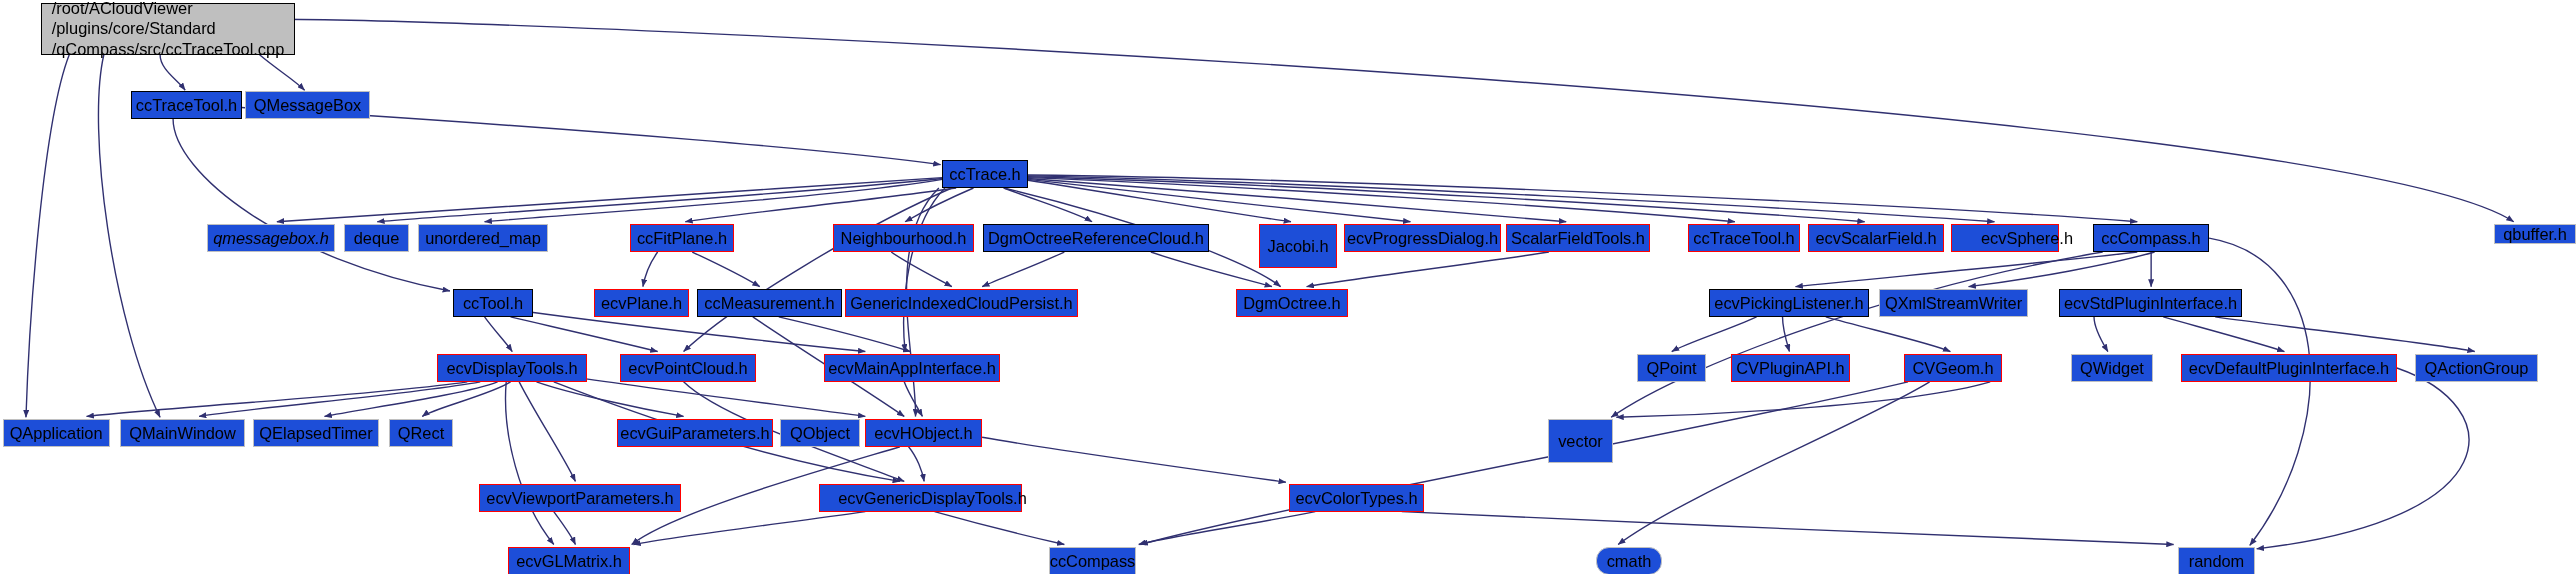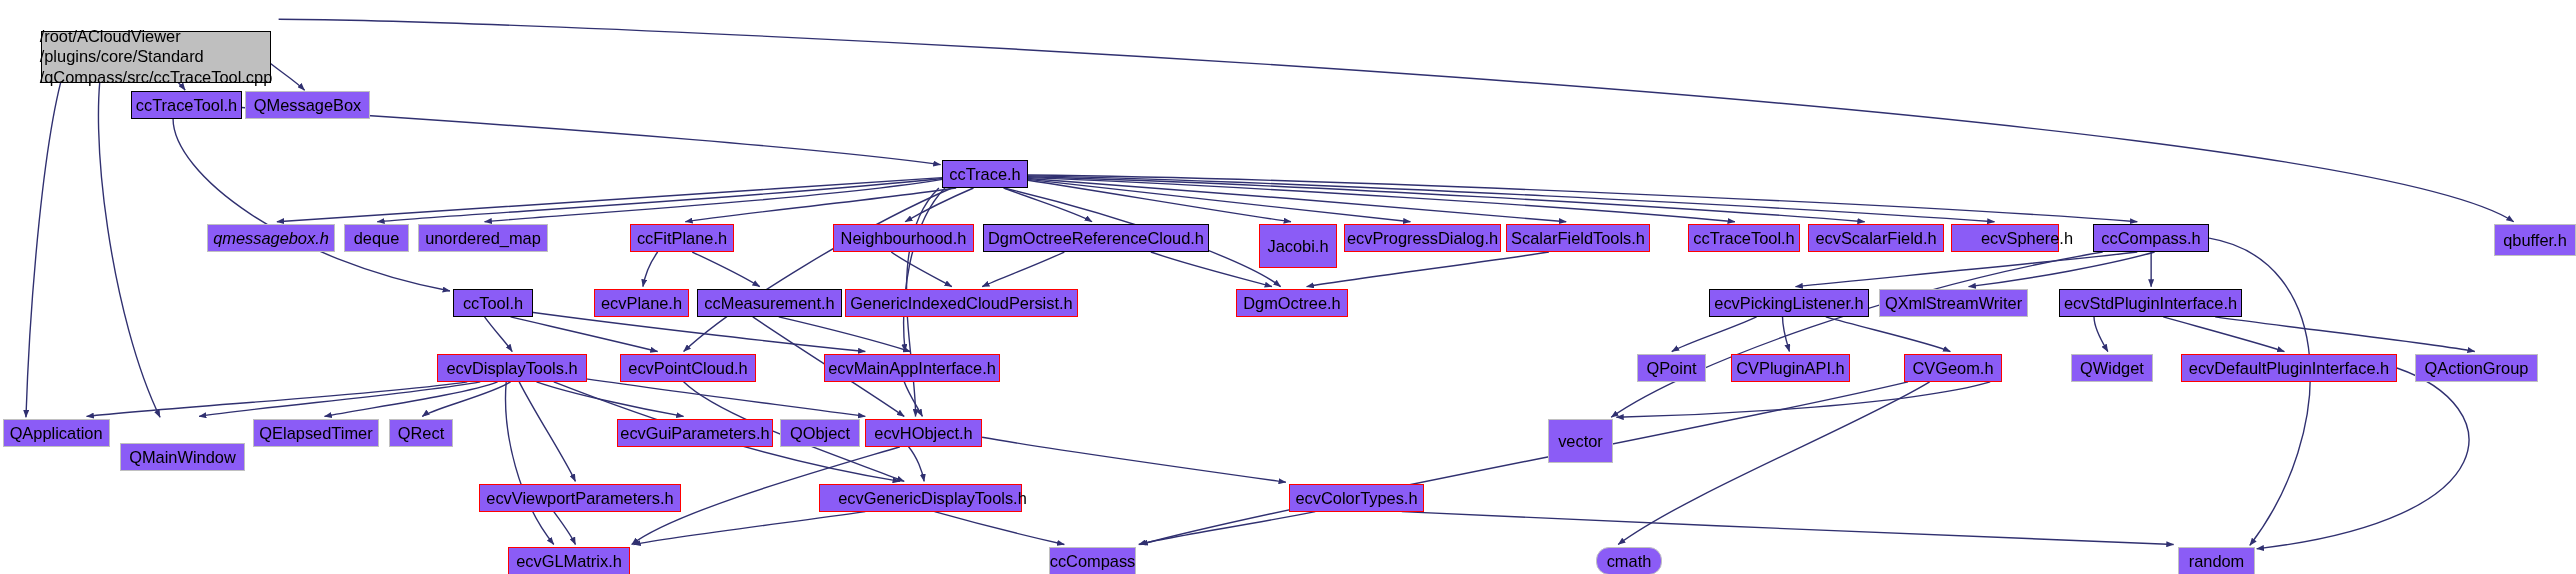--- a/index.html
+++ b/index.html
@@ -3,21 +3,21 @@
 <meta charset="utf-8">
 <style>
   html,body{margin:0;padding:0;background:#ffffff;}
   body{font-family:"Liberation Sans","DejaVu Sans",sans-serif;}
   #graph{position:relative;width:2576px;height:575px;background:#ffffff;overflow:hidden;}
   #edges{position:absolute;left:0;top:0;width:2576px;height:575px;pointer-events:none;}
   .node{
     position:absolute;
     box-sizing:border-box;
     display:flex;align-items:center;justify-content:center;
-    background:#8b5cf6;
+    background:#1d4ed8;
     white-space:nowrap;
     line-height:1;
     letter-spacing:0px;
   }
   .node .lbl{display:block;text-align:center;}
   
   .v-root{background:#bfbfbf;border:0.9px solid #000000;}
   .v-root .lbl{text-align:left;white-space:pre;line-height:1.25;}
   .v-black{border:0.9px solid #000000;}
   .v-red{border:0.9px solid #ff0000;}
@@ -121,21 +121,21 @@
 
       <path d="M2030,366 C2000,380 1950,396 1932,406"></path>
       <path d="M2060,366 C2060,380 2065,396 2068,406"></path>
       <path d="M2110,366 C2160,380 2230,396 2254,406"></path>
 
       <path d="M2300,441 C2200,470 1950,480 1868,482"></path>
       <path d="M2770,425 C2900,470 2900,600 2608,634"></path>
     </g>
   </svg>
 
-<div class="node v-root" style="left: 41px; top: 2.6px; width: 230px; height: 52px; font-size: 16.4px; margin-top: 28px;">
+<div class="node v-root" style="left: 41px; top: 2.6px; width: 254px; height: 52px; font-size: 16.4px;">
       <span class="lbl">/root/ACloudViewer
 /plugins/core/Standard
 /qCompass/src/ccTraceTool.cpp</span>
     </div>
     <div class="node v-black" style="left: 131px; top: 91px; width: 111px; height: 28px; font-size: 16.4px;">
       <span class="lbl">ccTraceTool.h</span>
     </div>
     <div class="node v-grey" style="left: 245px; top: 91px; width: 125px; height: 28px; font-size: 16.4px;">
       <span class="lbl">QMessageBox</span>
     </div>
@@ -174,21 +174,21 @@
     </div>
     <div class="node v-red" style="left: 1808px; top: 224px; width: 136px; height: 28px; font-size: 16.4px;">
       <span class="lbl">ecvScalarField.h</span>
     </div>
     <div class="node v-red" style="left: 1951px; top: 224px; width: 108px; height: 28px; font-size: 16.4px; padding-left: 44px;">
       <span class="lbl">ecvSphere.h</span>
     </div>
     <div class="node v-black" style="left: 2093px; top: 224px; width: 116px; height: 28px; font-size: 16.4px;">
       <span class="lbl">ccCompass.h</span>
     </div>
-    <div class="node v-grey" style="left: 2494px; top: 224px; width: 82px; height: 32px; font-size: 16.4px; justify-content: center;">
+    <div class="node v-grey" style="left: 2494px; top: 224px; width: 82px; height: 20px; font-size: 16.4px; justify-content: center;">
       <span class="lbl">qbuffer.h</span>
     </div>
     <div class="node v-black" style="left: 453px; top: 289px; width: 80px; height: 28px; font-size: 16.4px;">
       <span class="lbl">ccTool.h</span>
     </div>
     <div class="node v-red" style="left: 594px; top: 289px; width: 95px; height: 28px; font-size: 16.4px;">
       <span class="lbl">ecvPlane.h</span>
     </div>
     <div class="node v-black" style="left: 697px; top: 289px; width: 145px; height: 28px; font-size: 16.4px;">
       <span class="lbl">ccMeasurement.h</span>
@@ -231,21 +231,21 @@
     </div>
     <div class="node v-red" style="left: 2181px; top: 354px; width: 216px; height: 28px; font-size: 16.4px;">
       <span class="lbl">ecvDefaultPluginInterface.h</span>
     </div>
     <div class="node v-grey" style="left: 2415px; top: 354px; width: 123px; height: 28px; font-size: 16.4px;">
       <span class="lbl">QActionGroup</span>
     </div>
     <div class="node v-grey" style="left: 2.6px; top: 419px; width: 107px; height: 28px; font-size: 16.4px;">
       <span class="lbl">QApplication</span>
     </div>
-    <div class="node v-grey" style="left: 120px; top: 419px; width: 125px; height: 28px; font-size: 16.4px; margin-top: 24px;">
+    <div class="node v-grey" style="left: 120px; top: 419px; width: 125px; height: 28px; font-size: 16.4px;">
       <span class="lbl">QMainWindow</span>
     </div>
     <div class="node v-grey" style="left: 253px; top: 419px; width: 126px; height: 28px; font-size: 16.4px;">
       <span class="lbl">QElapsedTimer</span>
     </div>
     <div class="node v-grey" style="left: 389px; top: 419px; width: 64px; height: 28px; font-size: 16.4px;">
       <span class="lbl">QRect</span>
     </div>
     <div class="node v-red" style="left: 617px; top: 419px; width: 156px; height: 28px; font-size: 16.4px;">
       <span class="lbl">ecvGuiParameters.h</span>

